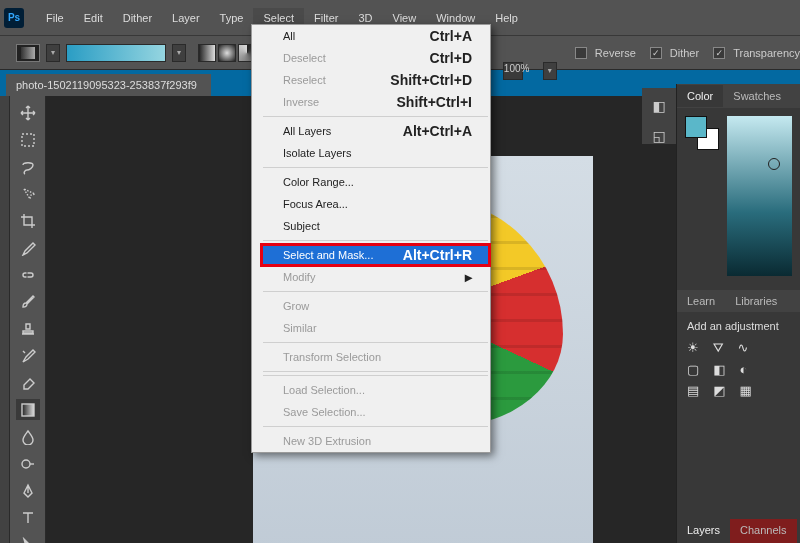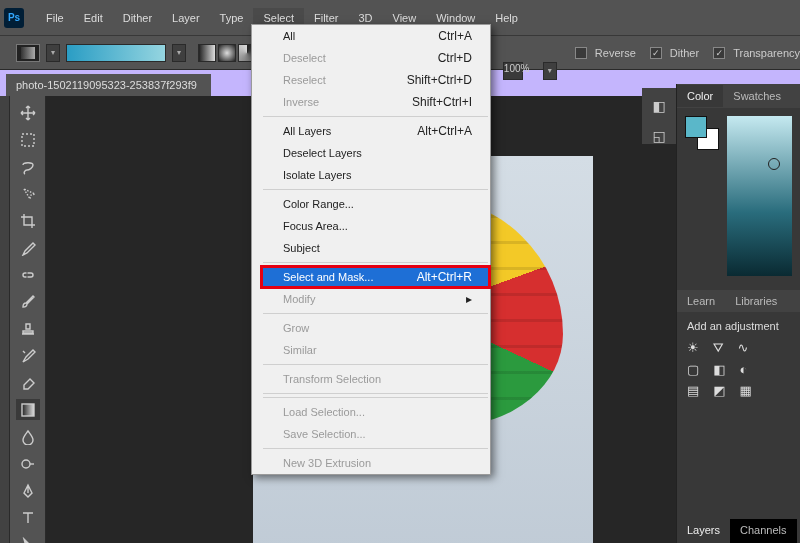--- a/index.html
+++ b/index.html
@@ -11,56 +11,56 @@
 .optionsbar { background: #535353; height: 34px; display: flex; align-items: center; padding-left: 16px; gap: 6px; border-bottom: 1px solid #2a2a2a; }
 .tool-swatch { width: 22px; height: 18px; background: #a0a0a0; border: 1px solid #2a2a2a; }
 .grad-preview { width: 100px; height: 18px; background: linear-gradient(90deg, #2a9dc4, #95d5e0); border: 1px solid #2a2a2a; }
 .grad-type { width: 18px; height: 18px; border: 1px solid #2a2a2a; display: inline-block; }
 .mode-label { color: #ccc; margin-left: 8px; }
 .opacity-box { display: flex; align-items: center; gap: 20px; margin-left: 6px; margin-top: 36px; }
 .opacity-input { background: #3a3a3a; border: 1px solid #2a2a2a; color: #ccc; width: 20px; height: 18px; text-align: center; font-size: 10px; }
 .dd-arrow { width: 14px; height: 18px; background: #3f3f3f; border: 1px solid #2a2a2a; display: flex; align-items: center; justify-content: center; color: #aaa; font-size: 8px; }
 .chk { display: flex; align-items: center; gap: 8px; color: #ccc; margin-left: 8px; }
 .chk-box { width: 12px; height: 12px; border: 1px solid #888; background: #3a3a3a; display: flex; align-items: center; justify-content: center; font-size: 9px; color: #ccc; }
-.tabbar { background: #c4b5fd; height: 26px; display: flex; align-items: end; padding-left: 46px; }
+.tabbar { background: #0369a1; height: 26px; display: flex; align-items: end; padding-left: 46px; }
 .doc-tab { background: #535353; color: #ddd; padding: 5px 14px 5px 10px; font-size: 11px; border-radius: 0; position: relative; }
 .main { display: flex; height: calc(543px - 24px - 34px - 26px); }
 .lefttools { width: 36px; background: #535353; border-right: 1px solid #2a2a2a; display: flex; flex-direction: column; align-items: center; padding-top: 6px; gap: 6px; }
 .tool-btn { width: 24px; height: 24px; display: flex; align-items: center; justify-content: center; color: #ccc; }
 .tool-btn.sel { background: #3a3a3a; }
 .narrowbar { width: 10px; background: #424242; border-right: 1px solid #2a2a2a; }
 .canvas { flex: 1; background: #262626; display: flex; align-items: flex-start; justify-content: center; padding-top: 60px; position: relative; }
 .artboard { width: 340px; height: 400px; background: linear-gradient(180deg, #d4dde5 0%, #c0cbd6 100%); position: relative; overflow: hidden; }
 .balloon { position: absolute; left: 50%; transform: translateX(-50%); top: 40px; width: 280px; height: 280px; }
 .env { width: 280px; height: 230px; border-radius: 50% 50% 40% 40% / 60% 60% 40% 40%; background: conic-gradient(from 0deg at 50% 50%, #19a7dd 0 25deg, #f3c927 25deg 70deg, #d62f2f 70deg 115deg, #2b9a3e 115deg 160deg, #19a7dd 160deg 205deg, #f3c927 205deg 250deg, #d62f2f 250deg 295deg, #2b9a3e 295deg 340deg, #19a7dd 340deg 360deg); position: relative; }
 .env::after { content: ""; position: absolute; inset: 0; border-radius: inherit; background: repeating-linear-gradient(0deg, rgba(0,0,0,0.18) 0 3px, transparent 3px 26px); opacity: .6; }
 .dropdown { position: absolute; left: 251px; top: 24px; width: 240px; background: #f0f0f0; border: 1px solid #9a9a9a; box-shadow: 3px 3px 8px rgba(0,0,0,.5); z-index: 50; padding-left: 9px; }
 .dd-row { display: flex; justify-content: space-between; padding: 4px 18px 4px 22px; color: #222; font-size: 12px; height: 22px; align-items: center; }
 .dd-row.disabled { color: #9a9a9a; }
 .dd-row.highlighted { background: #1e6fd6; color: #fff; }
 .dd-row.boxed { outline: 3px solid #e60012; outline-offset: -2px; }
 .dd-sep { height: 1px; background: #cfcfcf; margin: 3px 2px; }
-.dd-sub { font-size: 12px; color: #222; }
+.dd-sub { font-size: 14px; color: #222; font-weight: bold; }
 .rpanels { width: 124px; background: #383838; border-left: 1px solid #222; position: absolute; right: 0; top: 84px; bottom: 0; }
 .dockicons { position: absolute; right: 124px; top: 88px; width: 34px; background: #424242; display: flex; flex-direction: column; align-items: center; gap: 14px; padding-top: 10px; }
 .dockicons span { color: #ccc; font-size: 14px; }
 .rp-tabs { display: flex; background: #424242; height: 24px; align-items: center; }
 .rp-tab { padding: 5px 10px; color: #bbb; font-size: 11px; }
 .rp-tab.act { background: #383838; color: #eee; }
 .color-panel { padding: 8px; display: flex; gap: 8px; }
 .fgbg { position: relative; width: 34px; height: 34px; }
 .fg { position: absolute; width: 22px; height: 22px; background: #5ab7c9; border: 1px solid #111; top: 0; left: 0; }
 .bg { position: absolute; width: 22px; height: 22px; background: #fff; border: 1px solid #111; bottom: 0; right: 0; }
 .picker { flex: 1; height: 160px; background: linear-gradient(180deg, #c5e9f0, #2a6d7d 60%, #0a2a32); position: relative; }
 .learn-tabs { display: flex; background: #424242; height: 22px; margin-top: 6px; }
 .adj-panel { padding: 8px 10px; color: #ddd; }
 .adj-title { font-size: 11px; color: #ddd; margin-bottom: 8px; }
 .adj-row { display: flex; gap: 14px; margin-bottom: 6px; }
 .adj-row span { color: #ddd; font-size: 13px; }
-.bottom-tabs { position: absolute; bottom: 0; left: 0; right: 3px; display: flex; background: #000000; height: 24px; }
+.bottom-tabs { position: absolute; bottom: 0; left: 0; right: 3px; display: flex; background: #7f1d1d; height: 24px; }
 svg { width: 16px; height: 16px; stroke: #ccc; stroke-width: 1.4; fill: none; }
 </style>
 </head>
 <body>
 
 <div class="menubar">
   <div class="ps-logo">Ps</div>
   <div class="menu-item">File</div>
   <div class="menu-item">Edit</div>
   <div class="menu-item">Dither</div>
@@ -233,24 +233,20 @@
     <div class="dd-row disabled">
       <span>Inverse</span>
       <span class="dd-sub">Shift+Ctrl+I</span>
     </div>
     <div class="dd-sep"></div>
     <div class="dd-row">
       <span>All Layers</span>
       <span class="dd-sub">Alt+Ctrl+A</span>
     </div>
     <div class="dd-row">
-      <span>Deselect Layers</span>
-      <span class="dd-sub"></span>
-    </div>
-    <div class="dd-row">
       <span>Isolate Layers</span>
       <span class="dd-sub"></span>
     </div>
     <div class="dd-sep"></div>
     <div class="dd-row">
       <span>Color Range...</span>
       <span class="dd-sub"></span>
     </div>
     <div class="dd-row">
       <span>Focus Area...</span>

